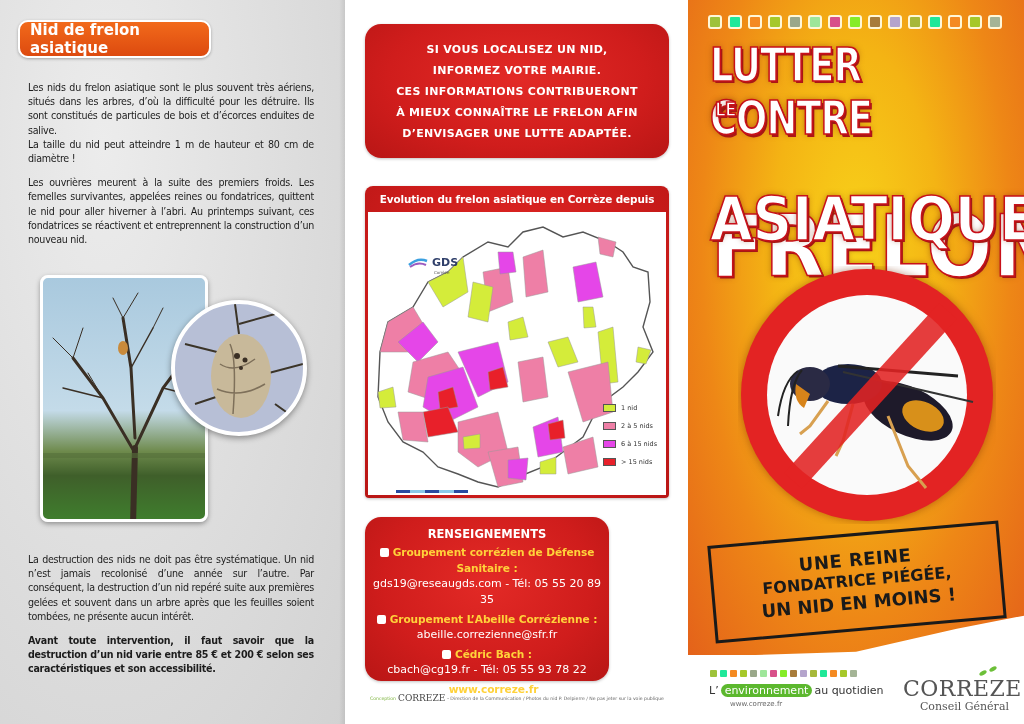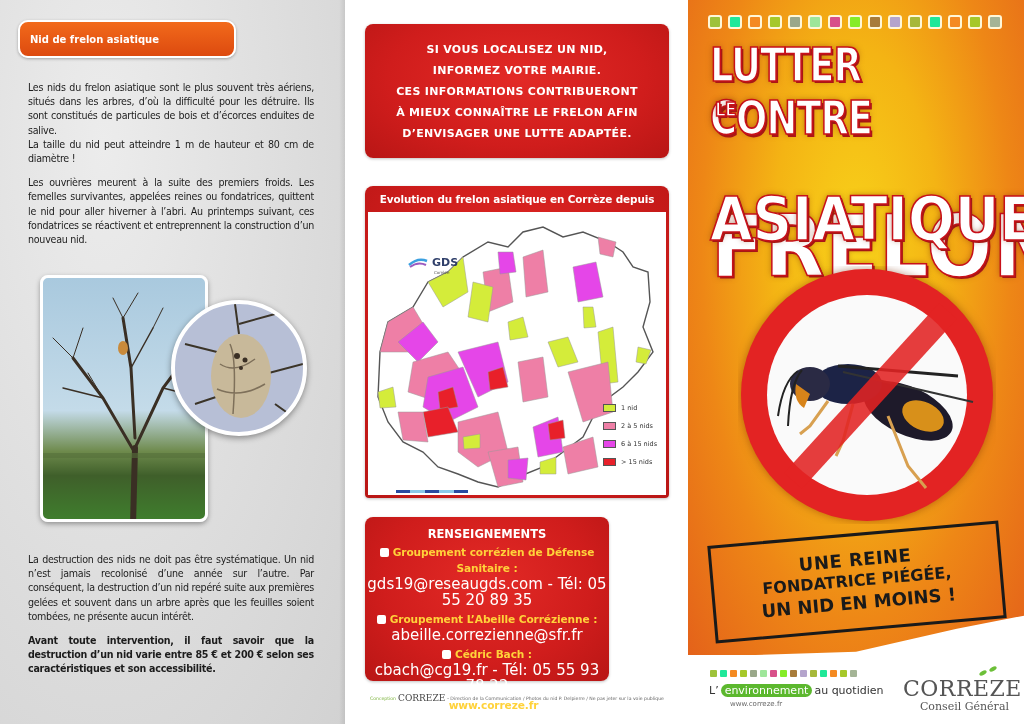--- a/index.html
+++ b/index.html
@@ -5,25 +5,25 @@
   * { box-sizing: border-box; margin: 0; padding: 0; }
   html, body { width: 1024px; height: 724px; overflow: hidden; }
   body { position: relative; font-family: "DejaVu Sans", sans-serif; background: #fff; }
 
   
   .panel-left {
     position: absolute; left: 0; top: 0; width: 345px; height: 724px;
     background: radial-gradient(ellipse at 30% 20%, #ececec 0%, #dcdcdc 60%, #d2d2d2 100%);
   }
   .section-title {
-    position: absolute; left: 18px; top: 20px; height: 38px; width: 218px;
+    position: absolute; left: 18px; top: 20px; height: 38px; width: 193px;
     background: linear-gradient(180deg, #f26a1b 0%, #dd4a0f 100%);
     border: 2px solid #fff; border-radius: 10px;
     box-shadow: 0 1px 3px rgba(0,0,0,0.3);
-    color: #fff; font-weight: bold; font-size: 10px;
+    color: #fff; font-weight: bold; font-size: 15px;
     display: flex; align-items: center; padding-left: 10px;
     font-family: "DejaVu Sans", sans-serif;
   }
   .body-text {
     position: absolute; left: 28px; width: 286px;
     font-family: "DejaVu Sans Condensed", "DejaVu Sans", sans-serif;
     font-size: 10.6px; line-height: 14.2px; color: #1c1c1c;
     text-align: justify; letter-spacing: -0.25px;
   }
   .body-text p { margin-bottom: 10px; }
@@ -46,21 +46,21 @@
     background: #b7bfd6;
   }
 
   
   .panel-mid {
     position: absolute; left: 345px; top: 0; width: 343px; height: 724px;
     background: #fff;
   }
   .red-box {
     position: absolute; background: radial-gradient(ellipse at 50% 40%, #e32a26 0%, #d01d1c 60%, #b81615 100%);
-    border-radius: 8px; color: #fff; text-align: center;
+    border-radius: 16px; color: #fff; text-align: center;
     box-shadow: 0 1px 3px rgba(0,0,0,0.25);
   }
   #alert-box { left: 20px; top: 24px; width: 304px; height: 134px; padding-top: 15px; }
   #alert-box .line {
     font-weight: bold; font-size: 11px; line-height: 21px; letter-spacing: 0.3px;
   }
   #map-box {
     left: 20px; top: 186px; width: 304px; height: 312px;
     padding: 0; border-radius: 8px 8px 4px 4px;
   }
@@ -80,21 +80,21 @@
   .legend { position: absolute; left: 235px; top: 187px; }
   .legend-item { display: flex; align-items: center; height: 18px; font-size: 6.5px; color: #333; }
   .legend-swatch { width: 13px; height: 8px; border: 1px solid #555; margin-right: 5px; }
 
   .scale-bar { position: absolute; left: 28px; top: 278px; width: 72px; height: 3px; display: flex; }
   .scale-bar span { flex: 1; }
 
   #info-box { left: 20px; top: 517px; width: 244px; height: 164px; padding-top: 8px; }
   .info-heading { font-weight: bold; font-size: 11.5px; line-height: 19px; margin-bottom: 0; }
   .info-org { font-weight: bold; font-size: 10.6px; color: #ffd23a; line-height: 16px; letter-spacing: -0.1px; }
-  .info-contact { font-size: 15px; color: #fff; line-height: 16px; margin-bottom: 3px; }
+  .info-contact { font-size: 11px; color: #fff; line-height: 16px; margin-bottom: 3px; }
   .info-org .sq {
     display: inline-block; width: 9px; height: 9px; background: #fff; border-radius: 2px;
     margin-right: 4px; vertical-align: -1px;
   }
 
   .credits {
     position: absolute; left: 25px; top: 693px; width: 300px; font-size: 4.6px; color: #666;
     display: flex; align-items: center; white-space: nowrap;
   }
   .credits .concept { color: #7ab23a; margin-right: 2px; }

